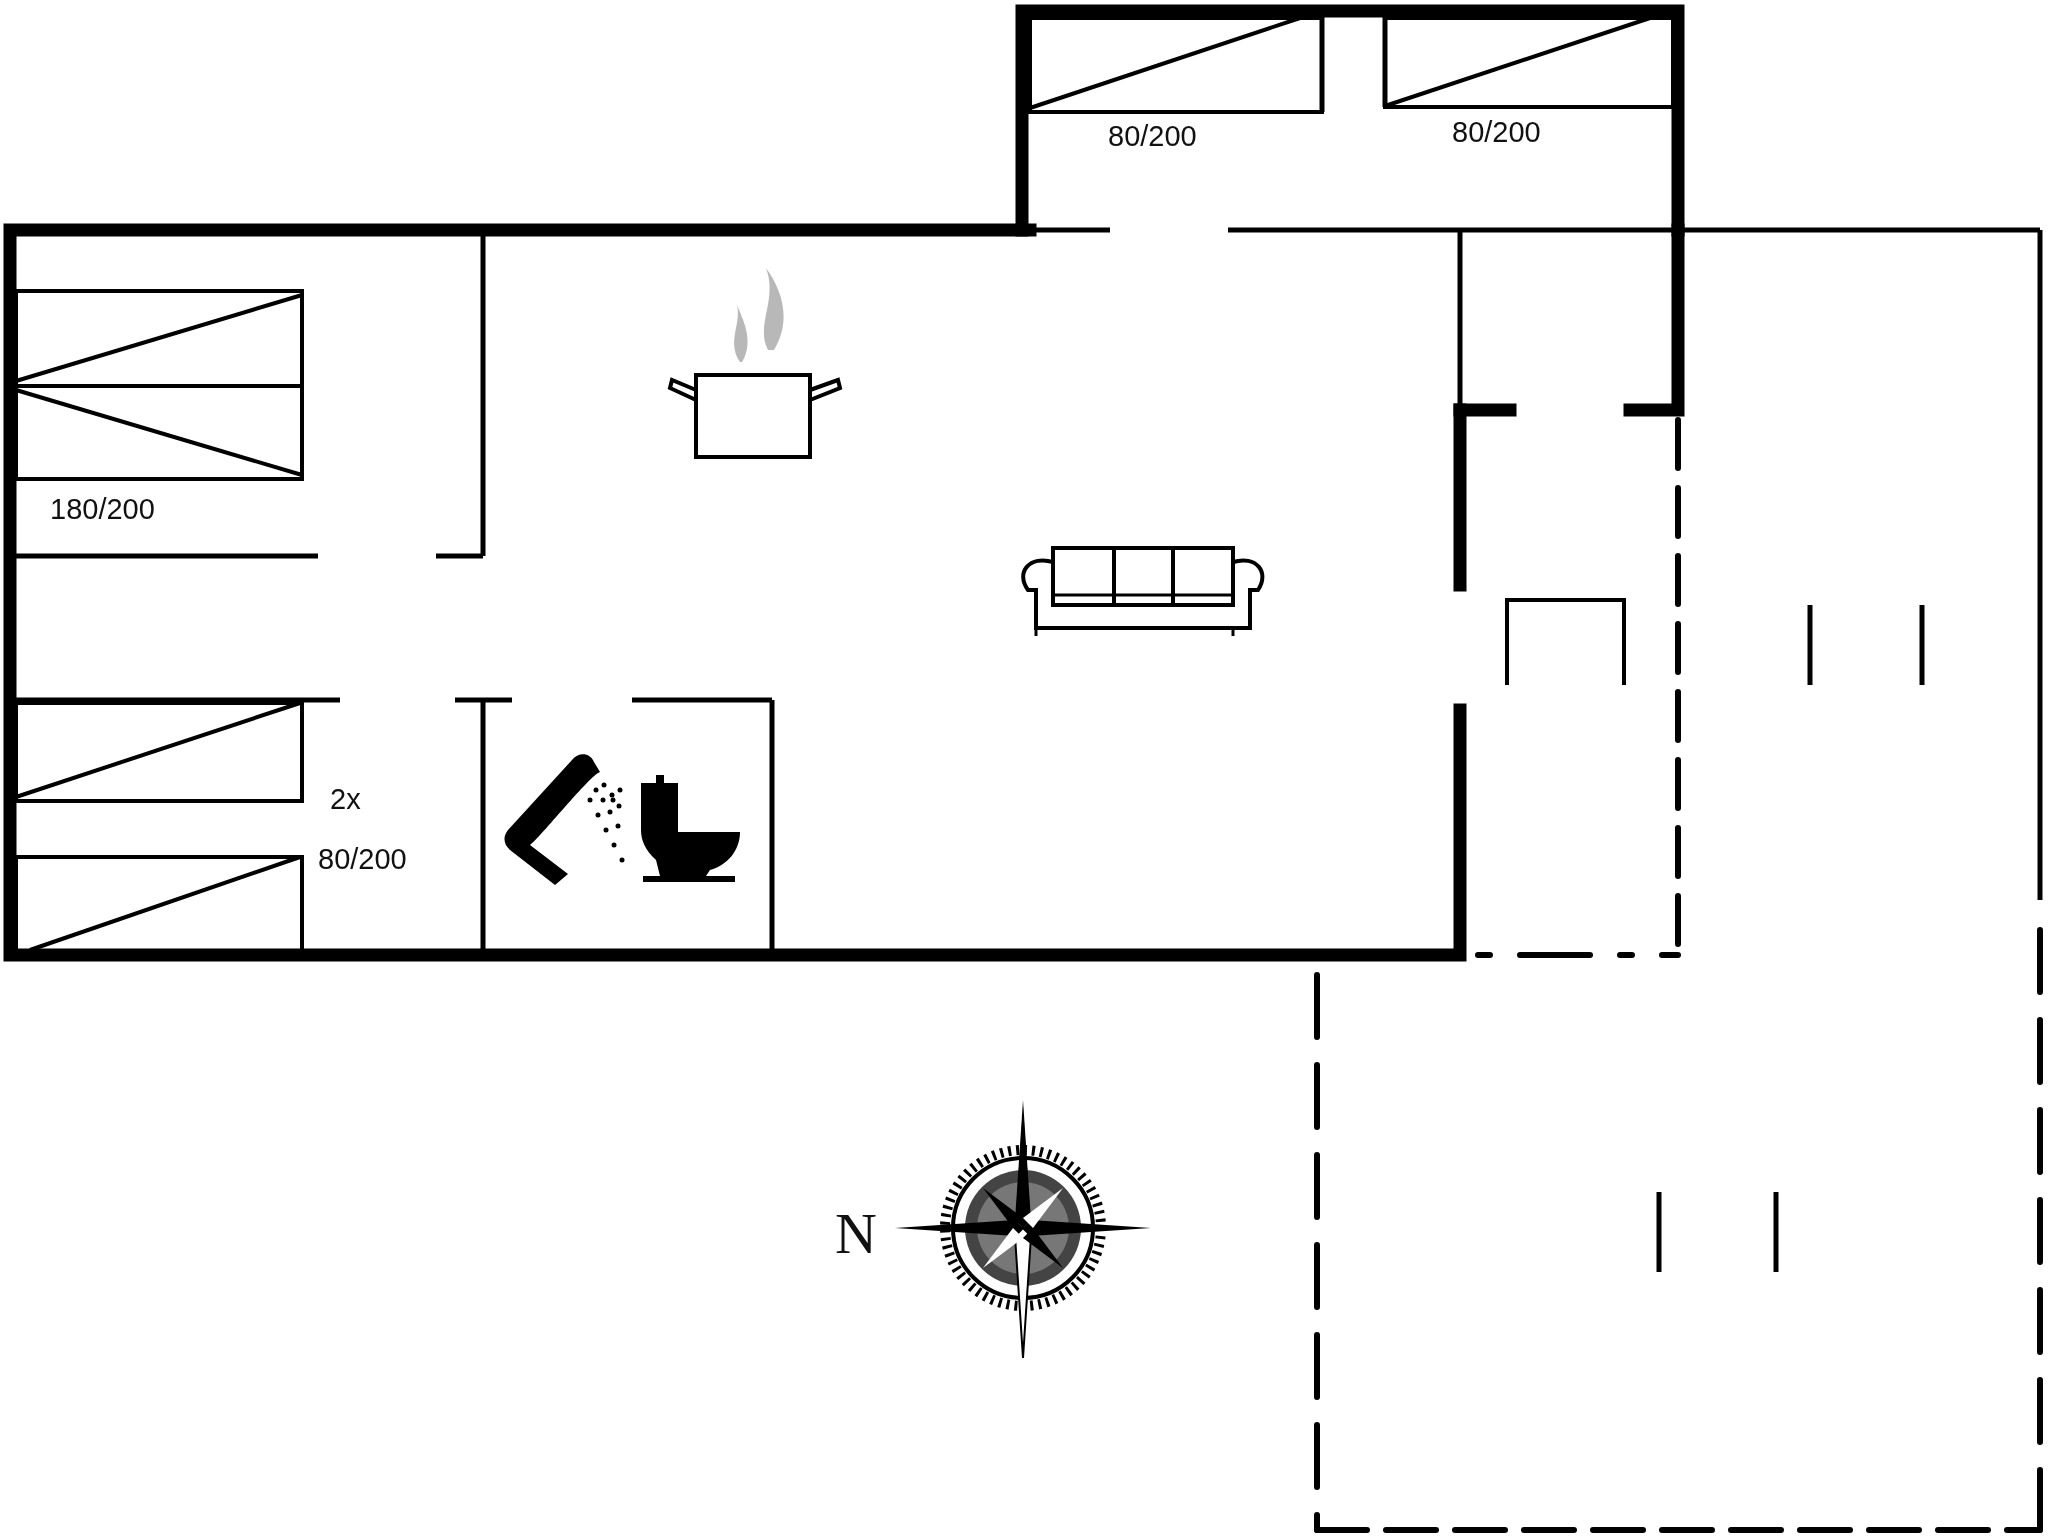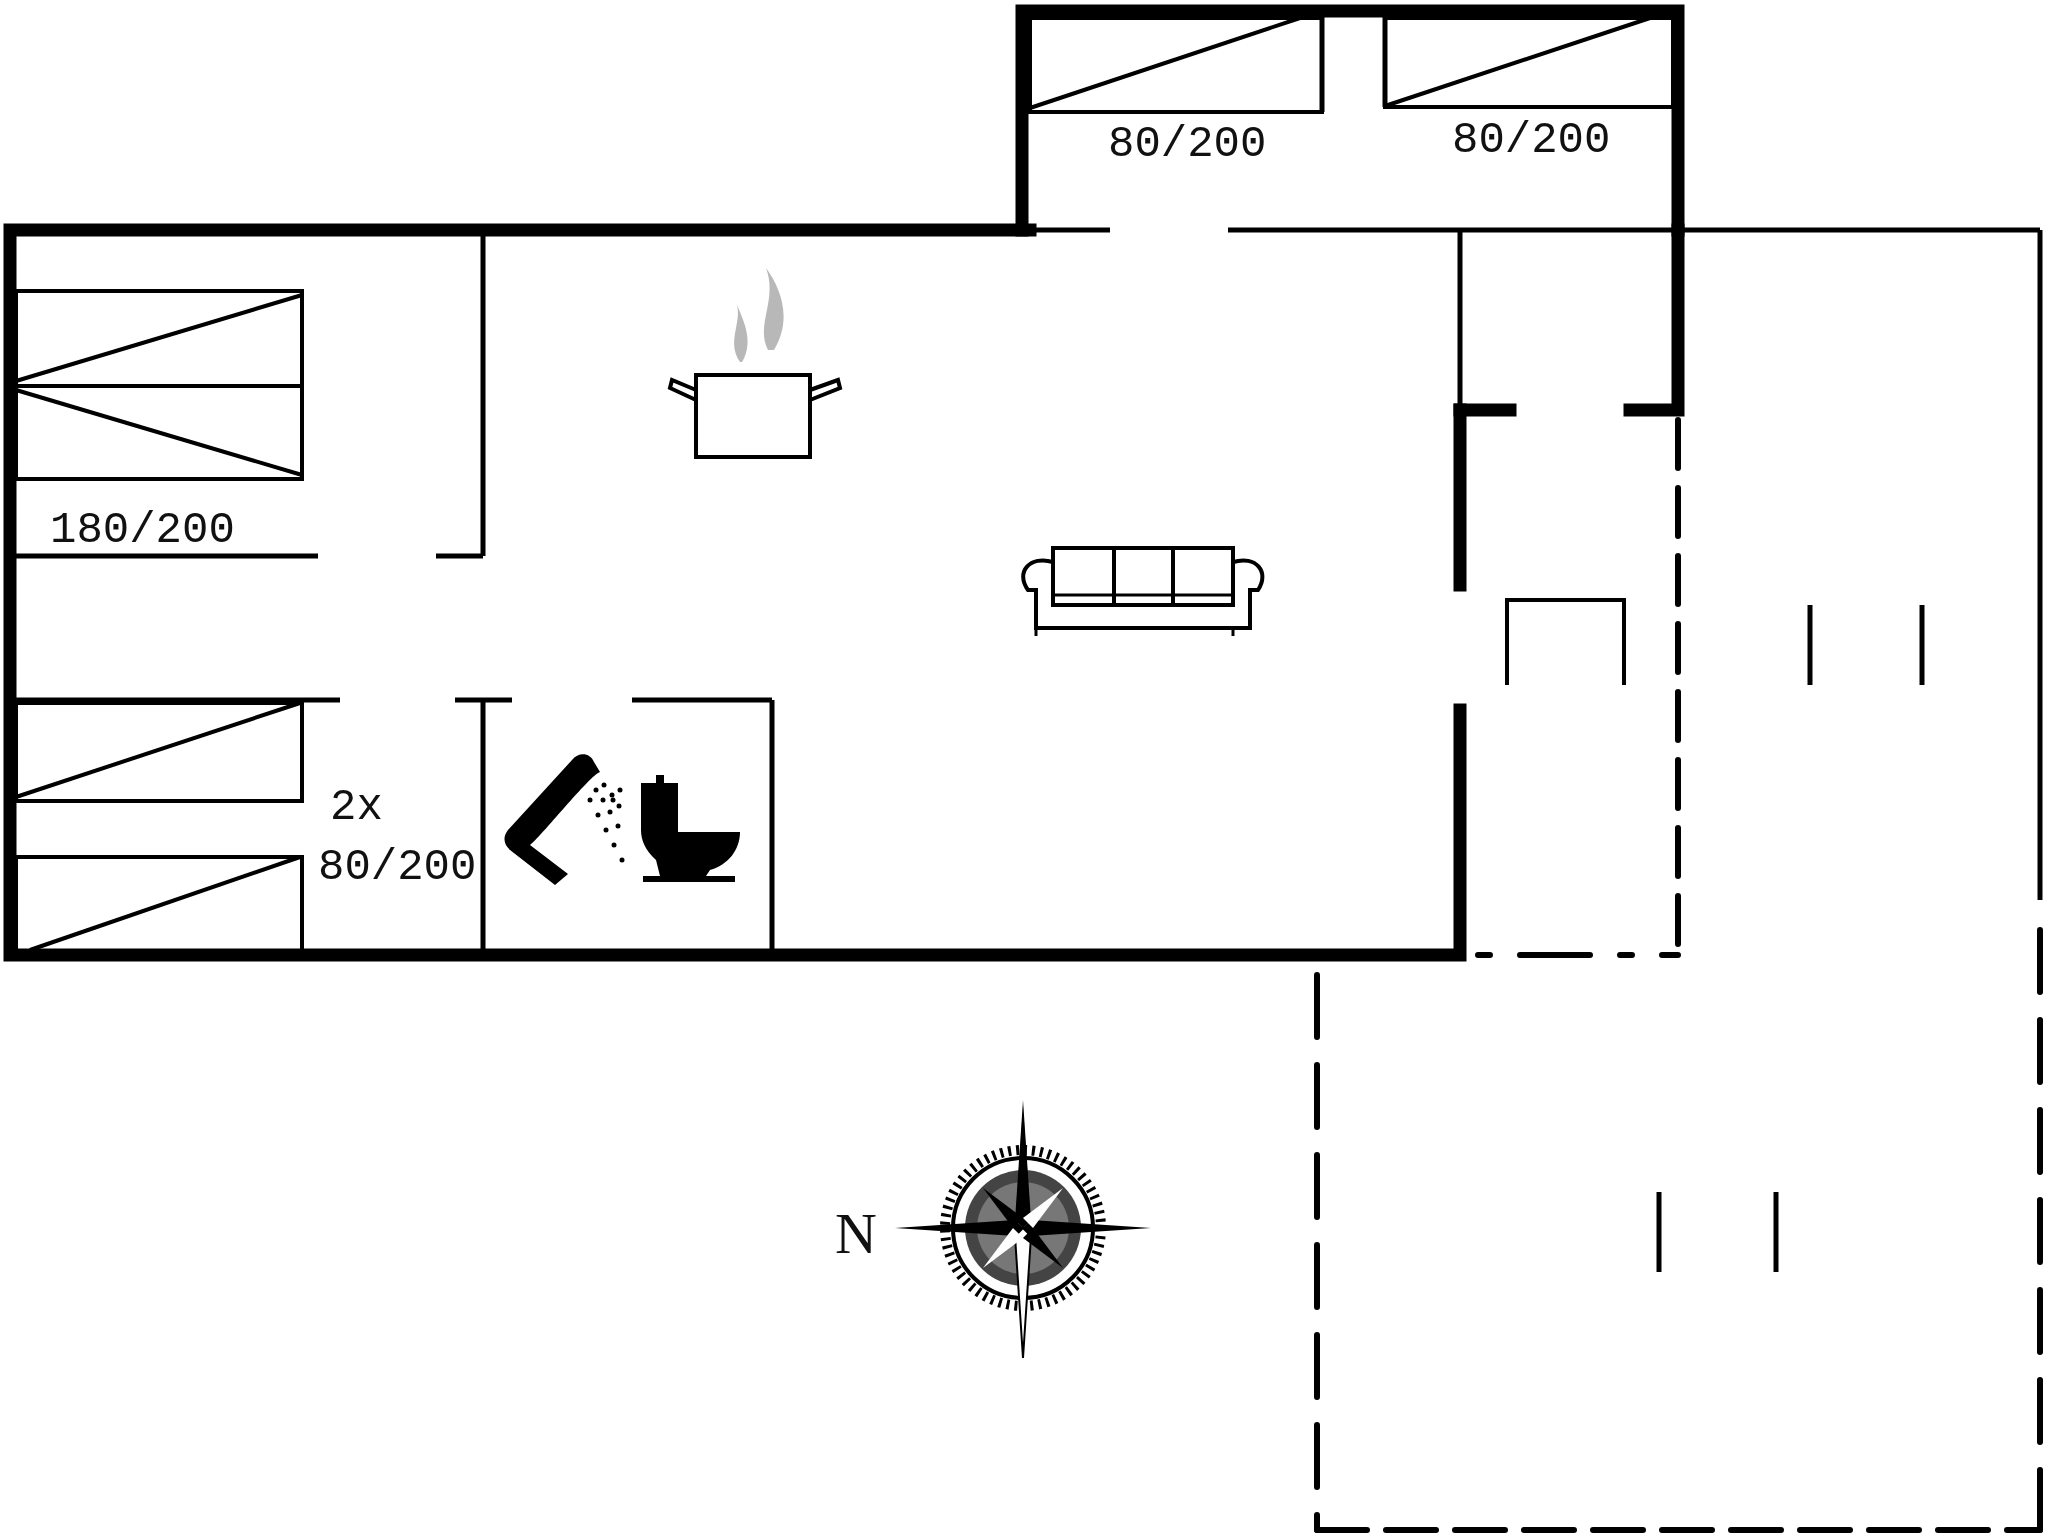--- a/index.html
+++ b/index.html
@@ -1,18 +1,18 @@
 <!DOCTYPE html>
 <html><head>
   <meta charset="utf-8">
   <style>
     html, body { margin: 0; padding: 0; background: #ffffff; }
     body { width: 2048px; height: 1536px; overflow: hidden; position: relative; font-family: "Liberation Sans", sans-serif; }
     #plan { position: absolute; left: 0; top: 0; width: 2048px; height: 1536px; }
-    .label { position: absolute; font-family: Liberation Mono, monospace; font-size: 44px; color: #111; line-height: 1; white-space: nowrap; }
+    .label { position: absolute; font-family: Liberation Sans, sans-serif; font-size: 29px; color: #111; line-height: 1; white-space: nowrap; }
     .north { position: absolute; font-family: "Liberation Serif", serif; font-size: 58px; color: #111; line-height: 1; }
     .wall-thick { stroke: #000; stroke-width: 13; fill: none; stroke-linecap: square; }
     .wall-thin { stroke: #000; stroke-width: 5; fill: none; }
     .furn { stroke: #000; stroke-width: 4; fill: none; }
     .dash { stroke: #000; stroke-width: 6; fill: none; stroke-linecap: round; }
   </style>
 </head>
 <body>
 
 <svg id="plan" viewBox="0 0 2048 1536" xmlns="http://www.w3.org/2000/svg">
@@ -140,16 +140,16 @@
     <polygon points="128,0 8,8 0,0 8,-8" fill="#000"></polygon>
     <polygon points="0,-10 40,-40 10,0" fill="#fff"></polygon>
     <polygon points="0,10 -40,40 -10,0" fill="#fff"></polygon>
     <polygon points="-10,0 -40,-40 0,-10" fill="#000"></polygon>
     <polygon points="10,0 40,40 0,10" fill="#000"></polygon>
   </g>
 </svg>
 
 <div class="label" style="left:1108px; top:122px;">80/200</div>
 <div class="label" style="left:1452px; top:118px;">80/200</div>
-<div class="label" style="left:50px; top:508px;">180/200</div>
+<div class="label" style="left:50px; top:495px;">180/200</div>
 <div class="label" style="left:330px; top:785px;">2x</div>
 <div class="label" style="left:318px; top:845px;">80/200</div>
 <div class="north" style="left:835px; top:1205px;">N</div>
 
 </body></html>

